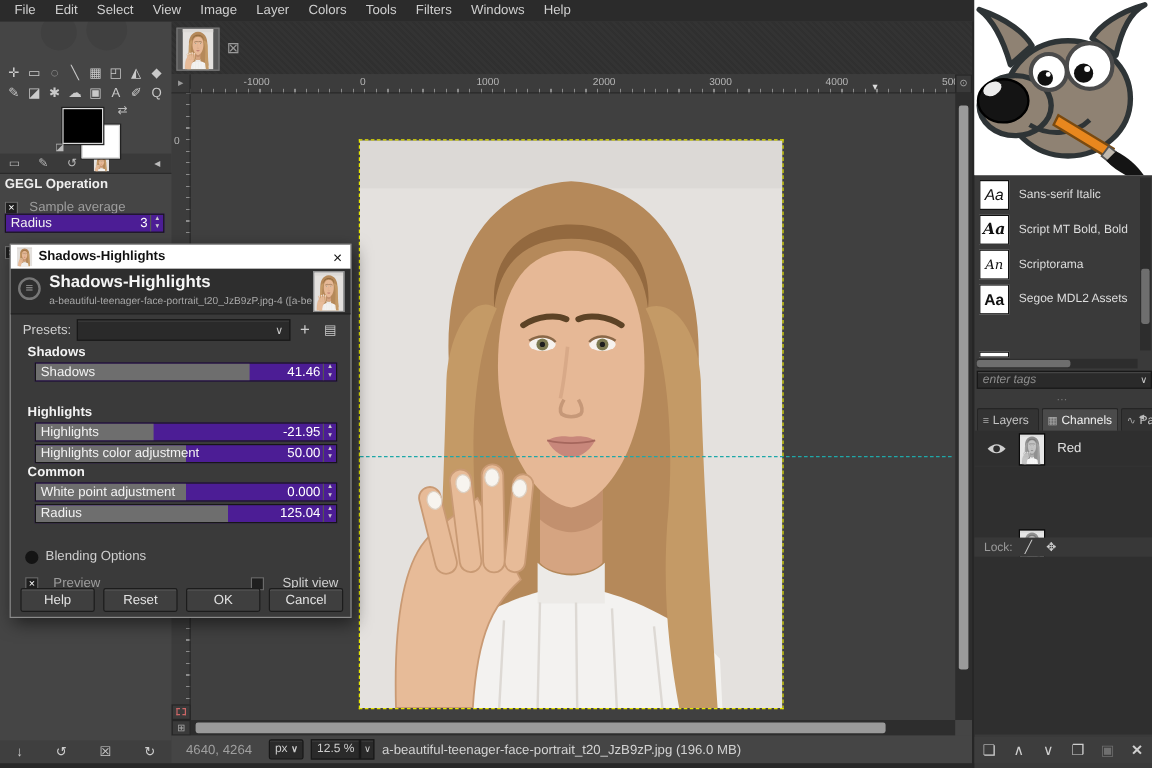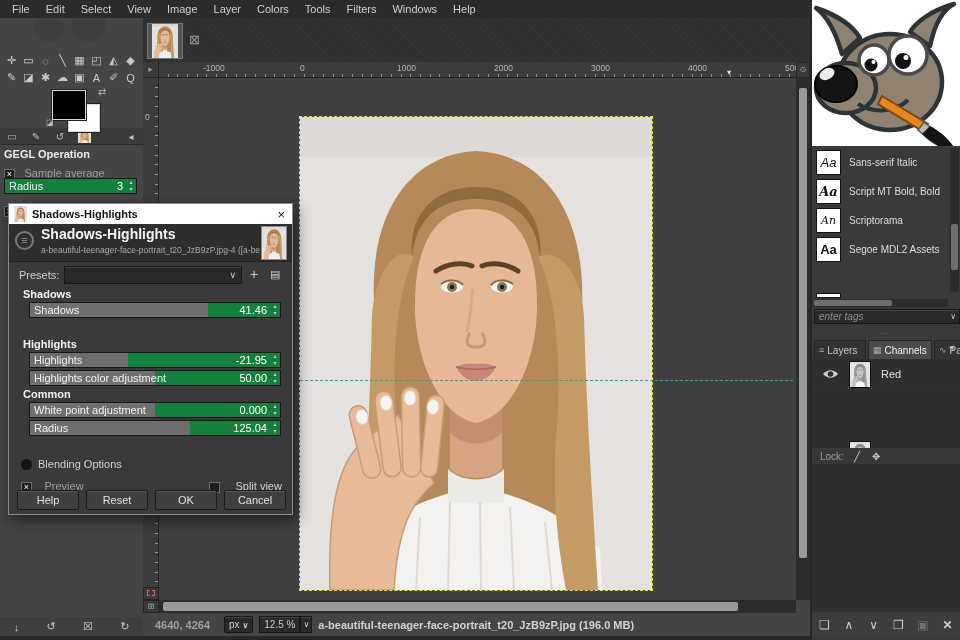--- a/index.html
+++ b/index.html
@@ -19,21 +19,21 @@
   .tool { width:17px; height:17px; color:#c9c9c9; font-size:11px; display:flex; align-items:center; justify-content:center; cursor:pointer; }
   .swatch { border:1px solid #d9d9d9; box-shadow:0 0 0 1px #222; }
   .dock-tabs { left:0; top:110px; width:143px; height:17px; background:#3a3a3a; display:flex; align-items:center; border-bottom:1px solid #2a2a2a; }
   .dock-tab { width:24px; height:16px; color:#bbb; font-size:10px; display:flex; align-items:center; justify-content:center; cursor:pointer; }
   .panel-title { color:#eee; font-weight:bold; font-size:11px; }
   .chk { width:11px; height:11px; background:#1f1f1f; border:1px solid #6a6a6a; color:#fff; font-size:9px; line-height:9px; text-align:center; display:inline-block; }
   .chk.un { color:transparent; }
   .glabel { color:#9d9d9d; font-size:11px; }
 
   
-  .spin { position:absolute; height:16px; background:#15803d; border:1px solid #171717; overflow:hidden; cursor:ew-resize; }
+  .spin { position:absolute; height:16px; background:#4c1d95; border:1px solid #171717; overflow:hidden; cursor:ew-resize; }
   .spin .fill { position:absolute; left:0; top:0; bottom:0; background:#6e6e6e; }
   .spin .slabel { position:absolute; left:4px; top:1px; color:#f2f2f2; font-size:11px; white-space:nowrap; }
   .spin .svalue { position:absolute; right:13px; top:1px; color:#fff; font-size:11px; }
   .spin .spinner { position:absolute; right:0; top:0; width:11px; height:14px; border-left:1px solid #555; display:flex; flex-direction:column; align-items:center; color:#ccc; }
   .spin .spinner i { font-style:normal; font-size:6px; line-height:7px; }
   .caret { display:inline-block; width:1px; height:10px; background:#fff; vertical-align:-1px; margin-right:1px; }
 
   
   #dialog { left:8px; top:203px; width:285px; height:312px; background:#3a3a3a; border:1px solid #8a8a8a; box-shadow:3px 5px 14px rgba(0,0,0,.55); z-index:50; }
   #dlg-titlebar { left:0; top:0; width:283px; height:20px; background:#ffffff; display:flex; align-items:center; }
@@ -62,21 +62,21 @@
   #corner { left:143px; top:62px; width:16px; height:16px; background:#3a3a3a; border-right:1px solid #252525; border-bottom:1px solid #252525; color:#999; font-size:9px; text-align:center; line-height:15px; }
   #viewport { left:159px; top:78px; width:637px; height:522px; background:#404040; overflow:hidden; }
   #layer-img { position:absolute; left:141px; top:39px; width:352px; height:473px; outline:1px dashed #e6e600; }
   #guide { position:absolute; left:141px; top:302px; width:493px; border-top:1px dashed #1fa8a8; }
   .scroll-track { background:#2d2d2d; }
   .scroll-thumb { position:absolute; background:#9a9a9a; border-radius:2px; }
   .mini-btn { background:#3a3a3a; border:1px solid #252525; color:#aaa; font-size:8px; text-align:center; }
 
   
   #statusbar { left:143px; top:613px; width:667px; height:23px; background:#454545; display:flex; align-items:center; }
-  .sb-text { font-size:11px;font-weight:bold; }
+  .sb-text { font-size:11px; }
 
   
   #rightdock { left:810px; top:0; width:150px; height:640px; background:#3a3a3a; border-left:2px solid #262626; }
   .font-row { position:absolute; left:2px; width:136px; height:29px; display:flex; align-items:center; cursor:pointer; }
   .font-ico { width:25px; height:25px; background:#fff; border:1px solid #111; color:#111; display:flex; align-items:center; justify-content:center; font-size:13px; margin-left:2px; }
   .font-name { color:#ddd; font-size:10px; margin-left:8px; }
   .tab { position:absolute; top:0; height:19px; background:#333; border:1px solid #252525; border-bottom:none; color:#c3c3c3; font-size:10px; display:flex; align-items:center; padding:0 4px; cursor:pointer; border-radius:2px 2px 0 0; }
   .tab.active { background:#4b4b4b; color:#f0f0f0; }
   .tab .ti { margin-right:3px; font-size:9px; color:#aaa; }
   .ch-row { position:absolute; left:0; width:148px; height:29px; display:flex; align-items:center; cursor:pointer; border-bottom:1px solid #333; }

